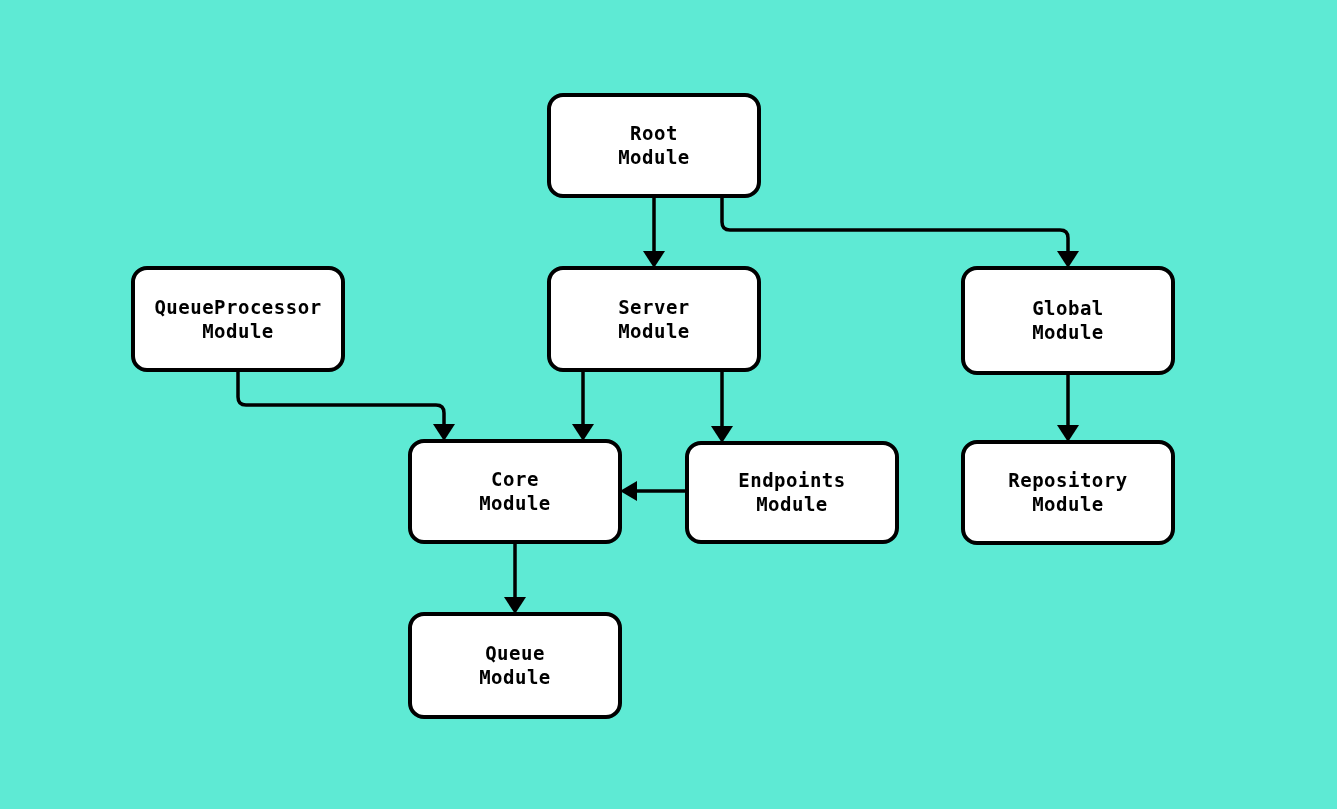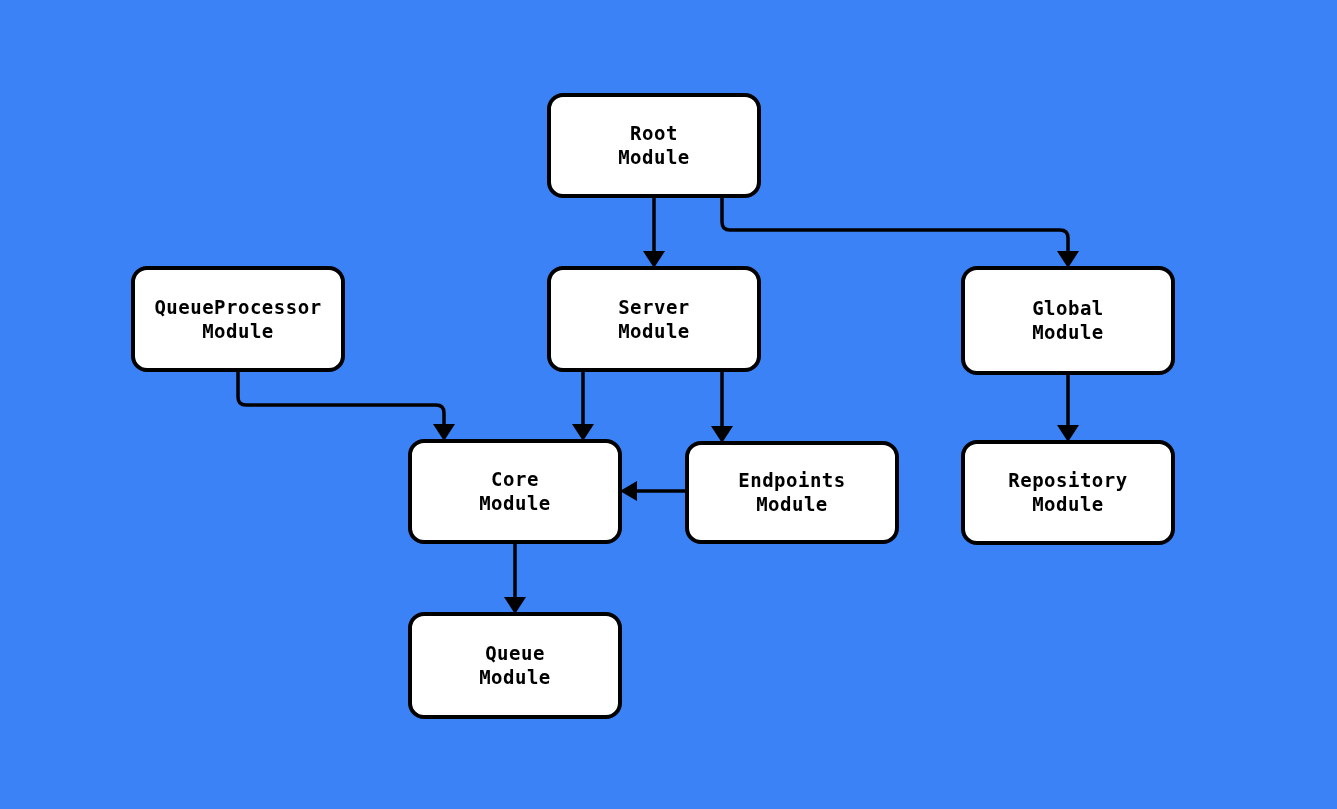--- a/index.html
+++ b/index.html
@@ -11,21 +11,21 @@
   body {
     width: 1337px;
     height: 809px;
     overflow: hidden;
     font-family: "DejaVu Sans Mono", "Liberation Mono", monospace;
   }
   #diagram-root {
     position: relative;
     width: 1337px;
     height: 809px;
-    background: #3b82f6;
+    background: #5eead4;
   }
   svg#diagram-canvas {
     display: block;
     width: 1337px;
     height: 809px;
   }
   .node-box {
     fill: #ffffff;
     stroke: #000000;
     stroke-width: 4;

